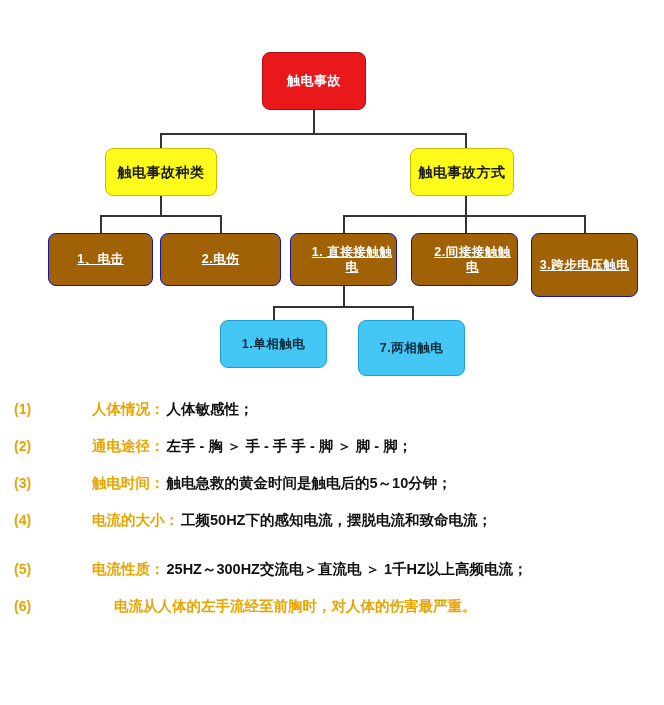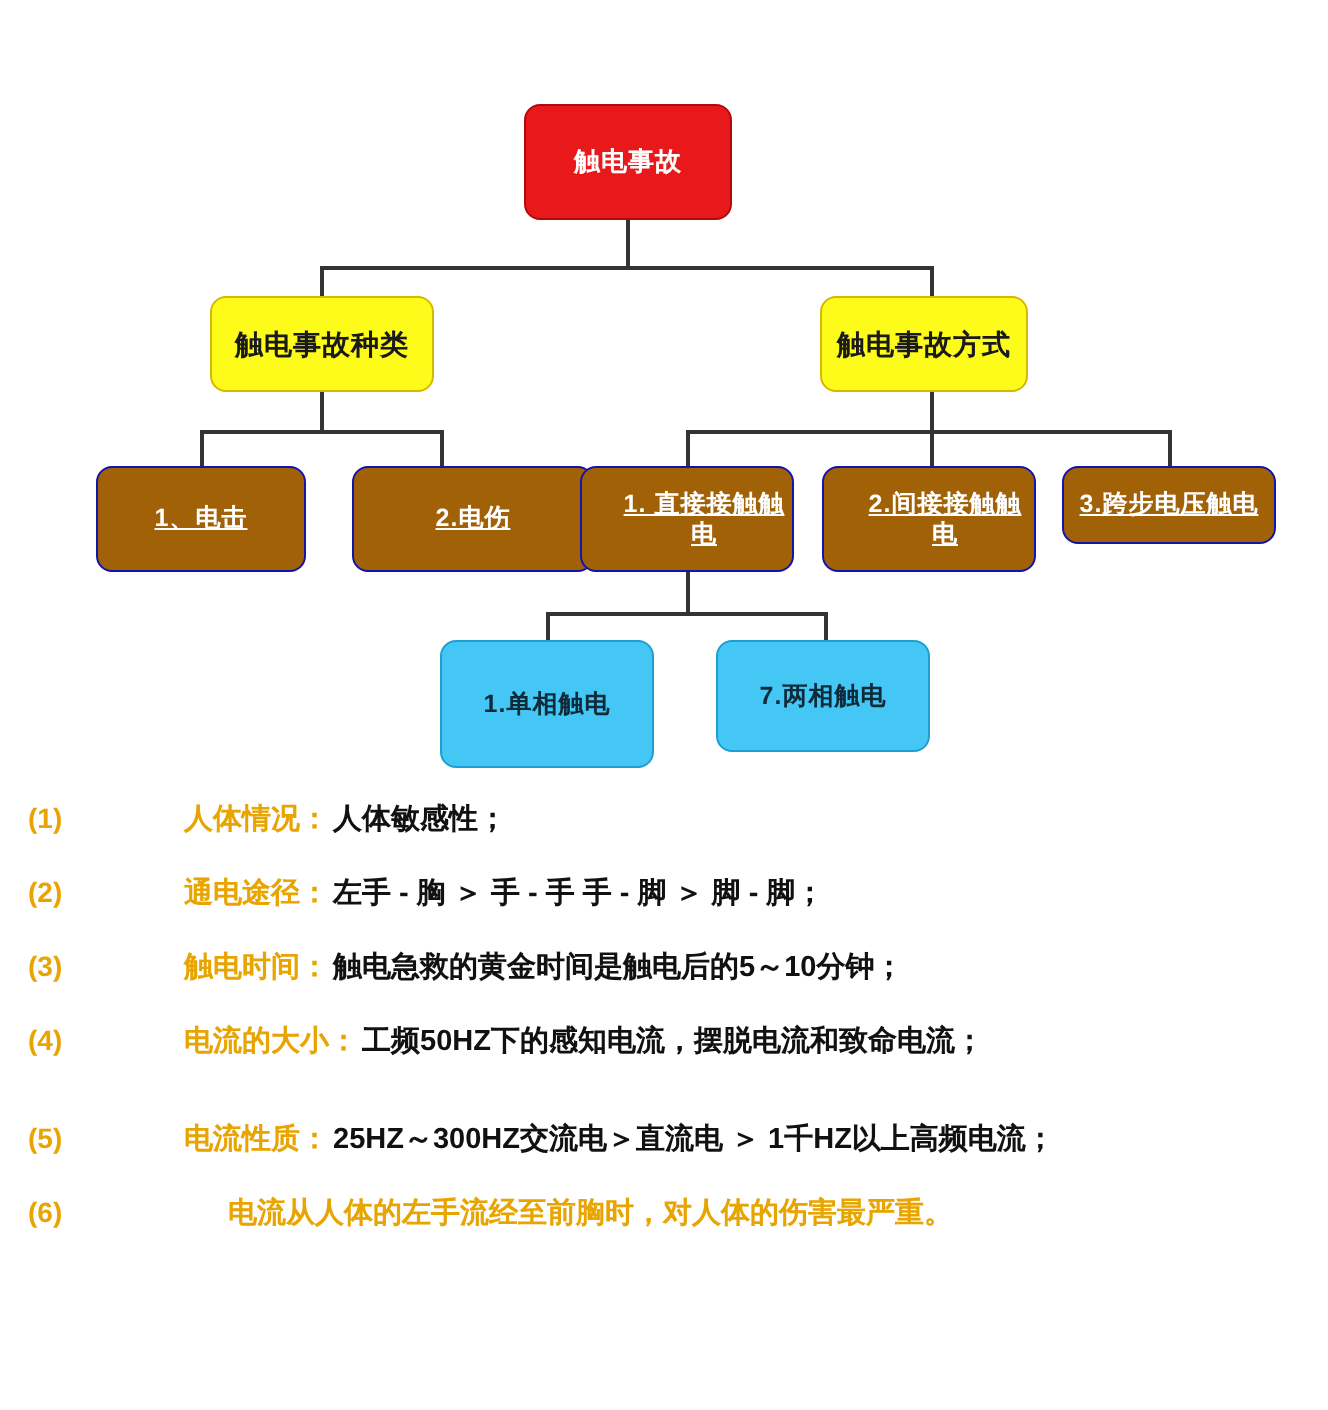--- a/index.html
+++ b/index.html
@@ -131,39 +131,39 @@
 
   <div class="connector vline" style="left:465px; top:196px; height:20px;"></div>
   <div class="connector hline" style="left:343px; top:215px; width:242px;"></div>
   <div class="connector vline" style="left:343px; top:215px; height:19px;"></div>
   <div class="connector vline" style="left:465px; top:215px; height:19px;"></div>
   <div class="connector vline" style="left:584px; top:215px; height:19px;"></div>
 
   <div class="node node-blue" style="left:48px; top:233px; width:105px; height:53px;">
     <span>1、电击</span>
   </div>
-  <div class="node node-blue" style="left:176px; top:233px; width:121px; height:53px;">
+  <div class="node node-blue" style="left:160px; top:233px; width:121px; height:53px;">
     <span>2.电伤</span>
   </div>
   <div class="node node-blue" style="left:290px; top:233px; width:107px; height:53px;padding-left:17px;">
     <span>1. 直接接触触电</span>
   </div>
   <div class="node node-blue" style="left:411px; top:233px; width:107px; height:53px;padding-left:16px;">
     <span>2.间接接触触电</span>
   </div>
-  <div class="node node-blue" style="left:531px; top:233px; width:107px; height:39px;">
+  <div class="node node-blue" style="left:531px; top:233px; width:107px; height:64px;">
     <span>3.跨步电压触电</span>
   </div>
 
   <div class="connector vline" style="left:343px; top:286px; height:21px;"></div>
   <div class="connector hline" style="left:273px; top:306px; width:140px;"></div>
   <div class="connector vline" style="left:273px; top:306px; height:15px;"></div>
   <div class="connector vline" style="left:412px; top:306px; height:15px;"></div>
 
-  <div class="node node-cyan" style="left:220px; top:320px; width:107px; height:64px;">
+  <div class="node node-cyan" style="left:220px; top:320px; width:107px; height:48px;">
     <span>1.单相触电</span>
   </div>
   <div class="node node-cyan" style="left:358px; top:320px; width:107px; height:56px;">
     <span>7.两相触电</span>
   </div>
 
 </div>
 
 <div id="notes">
 

